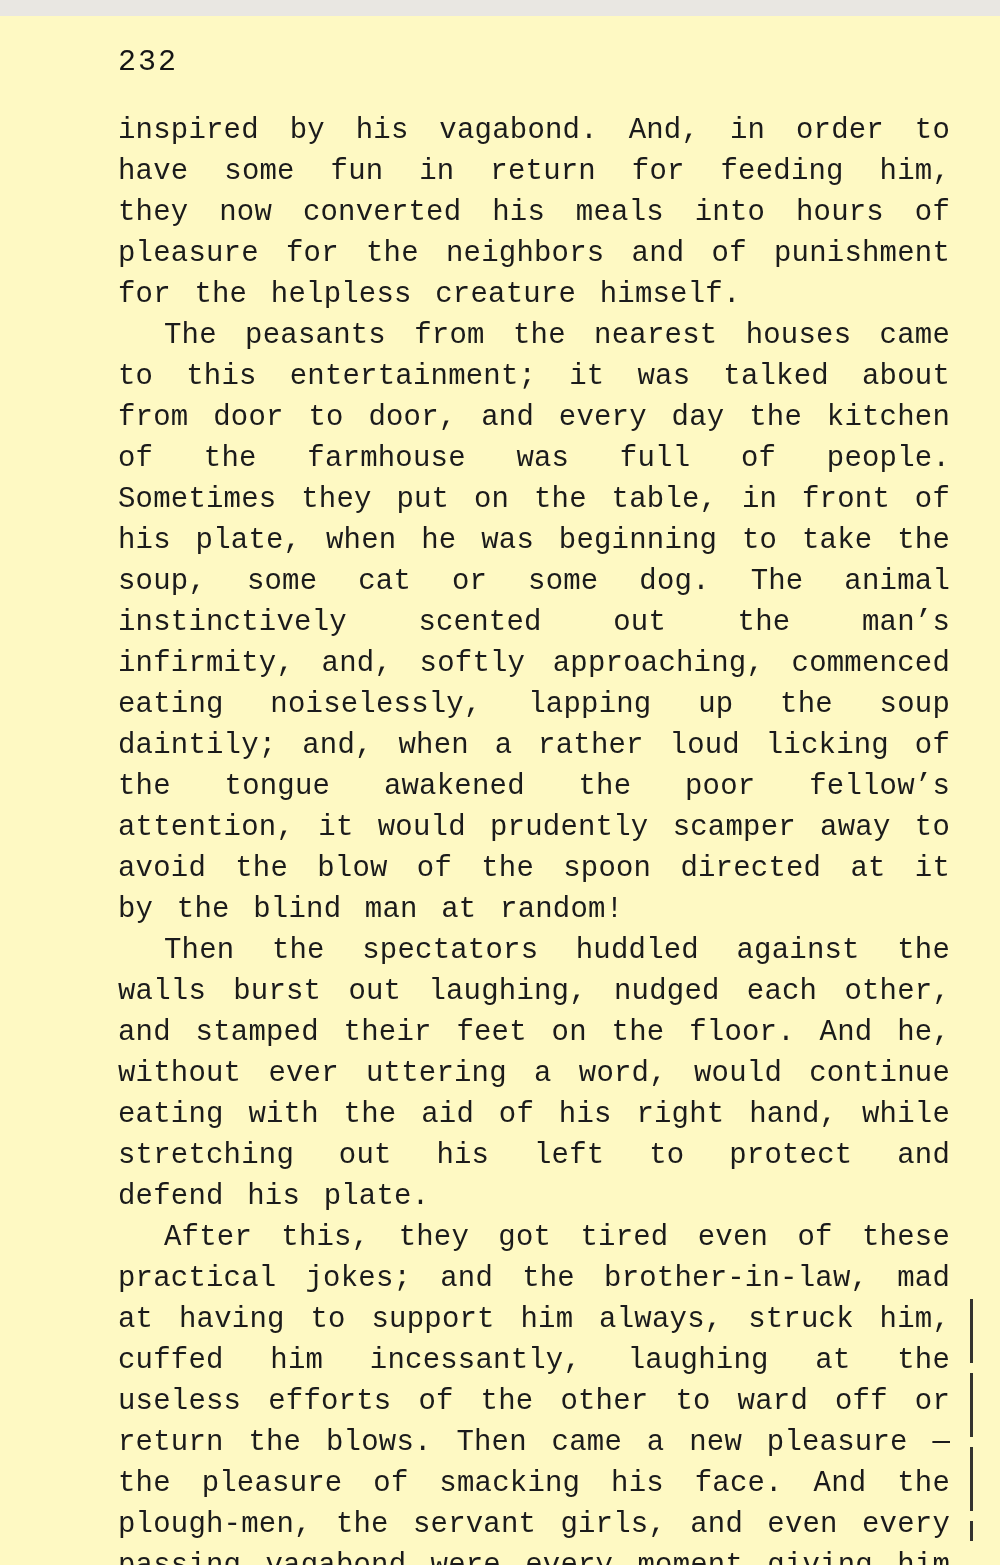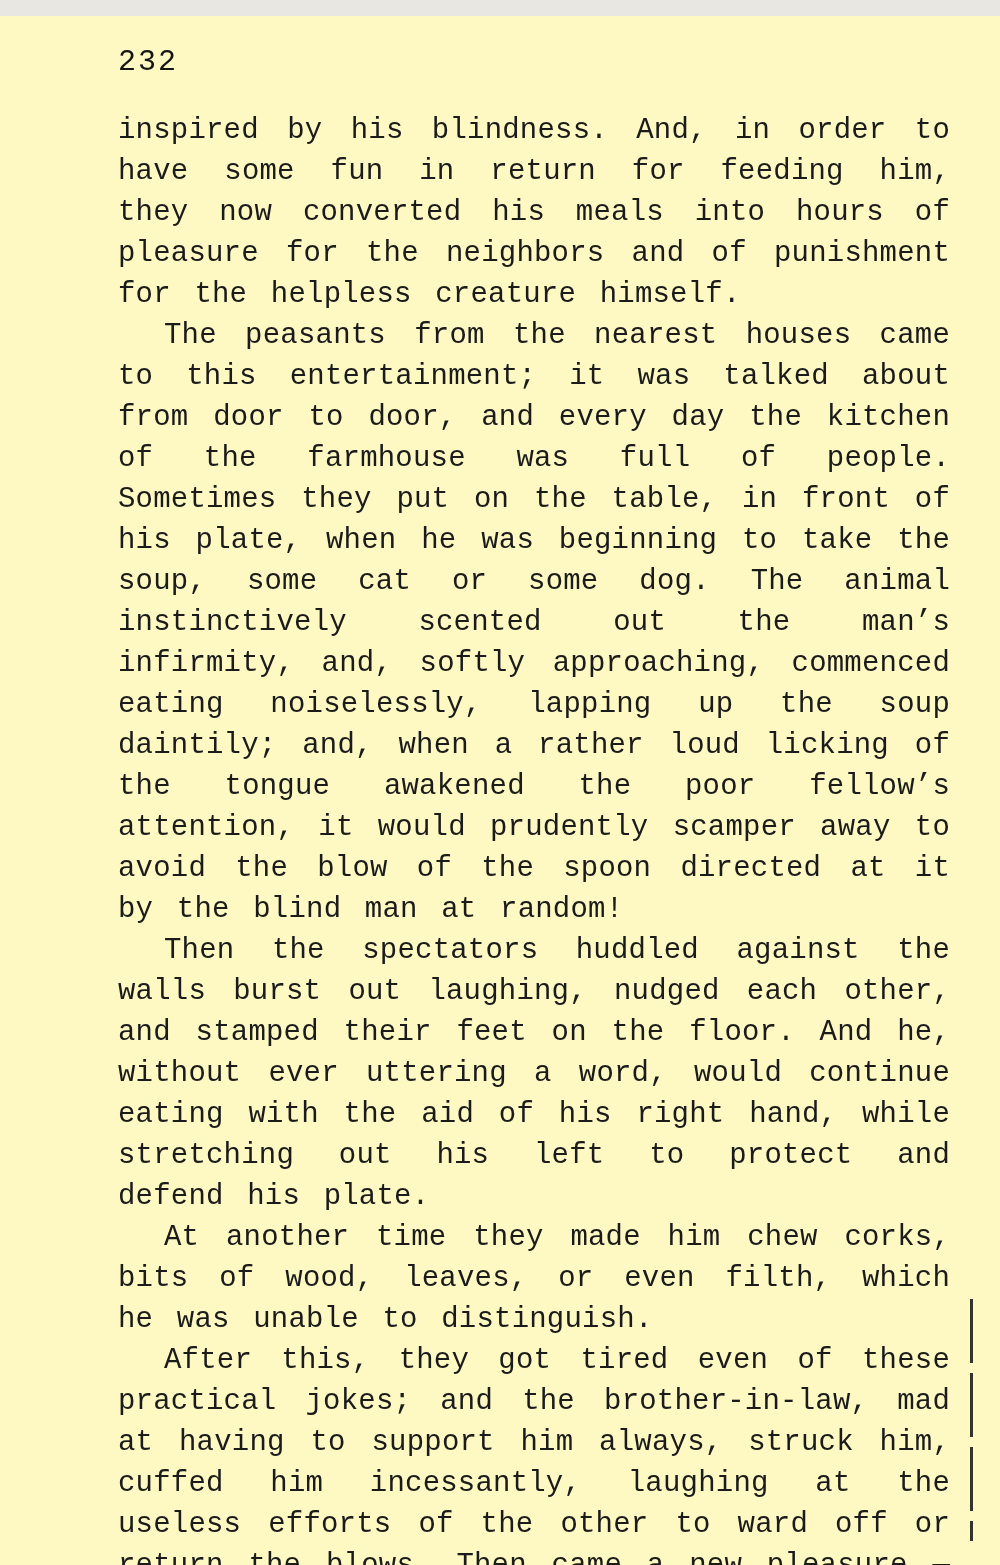--- a/index.html
+++ b/index.html
@@ -81,22 +81,21 @@
 </head>
 <body>
 
 <div class="page">
 
   <header class="running-head">
     <span class="page-number">232</span>
   </header>
 
   <main class="text-block">
-    <p class="para">inspired by his blindness.  And, in order to have some fun in return for feeding him, they now converted his meals into hours of pleasure for the neighbors and of punishment for the helpless creature himself.</p>
+    <p class="para">inspired by his vagabond.  And, in order to have some fun in return for feeding him, they now converted his meals into hours of pleasure for the neighbors and of punishment for the helpless creature himself.</p>
     <p class="para indent">The peasants from the nearest houses came to this entertainment; it was talked about from door to door, and every day the kitchen of the farmhouse was full of people.  Sometimes they put on the table, in front of his plate, when he was beginning to take the soup, some cat or some dog.  The animal instinctively scented out the man’s infirmity, and, softly approaching, commenced eating noiselessly, lapping up the soup daintily; and, when a rather loud licking of the tongue awakened the poor fellow’s attention, it would prudently scamper away to avoid the blow of the spoon directed at it by the blind man at random!</p>
     <p class="para indent">Then the spectators huddled against the walls burst out laughing, nudged each other, and stamped their feet on the floor.  And he, without ever uttering a word, would continue eating with the aid of his right hand, while stretching out his left to protect and defend his plate.</p>
-    <p class="para indent">At another time they made him chew corks, bits of wood, leaves, or even filth, which he was unable to distinguish.</p>
     <p class="para indent justify-last">After this, they got tired even of these practical jokes; and the brother-in-law, mad at having to support him always, struck him, cuffed him incessantly, laughing at the useless efforts of the other to ward off or return the blows.  Then came a new pleasure — the pleasure of smacking his face.  And the plough-men, the servant girls, and even every passing vagabond were every moment giving him cuffs, which caused his eyelashes</p>
   </main>
 
   <div class="scan-line"></div>
 
 </div>
 
 </body></html>

